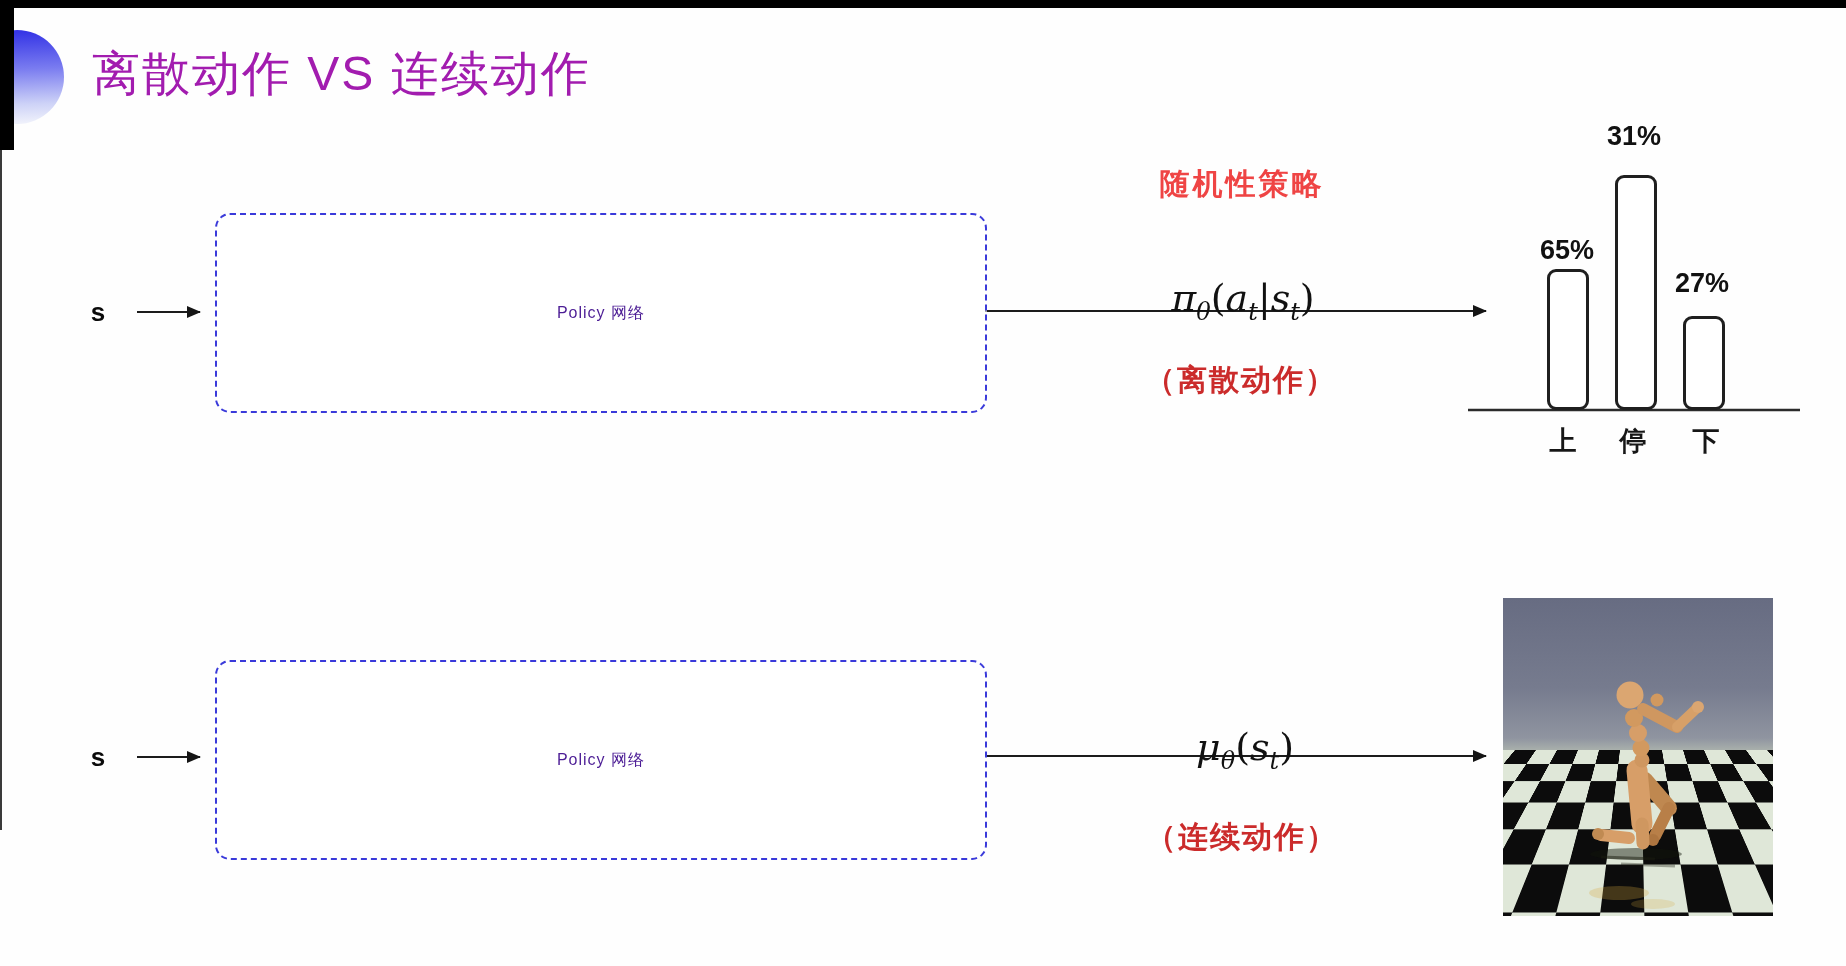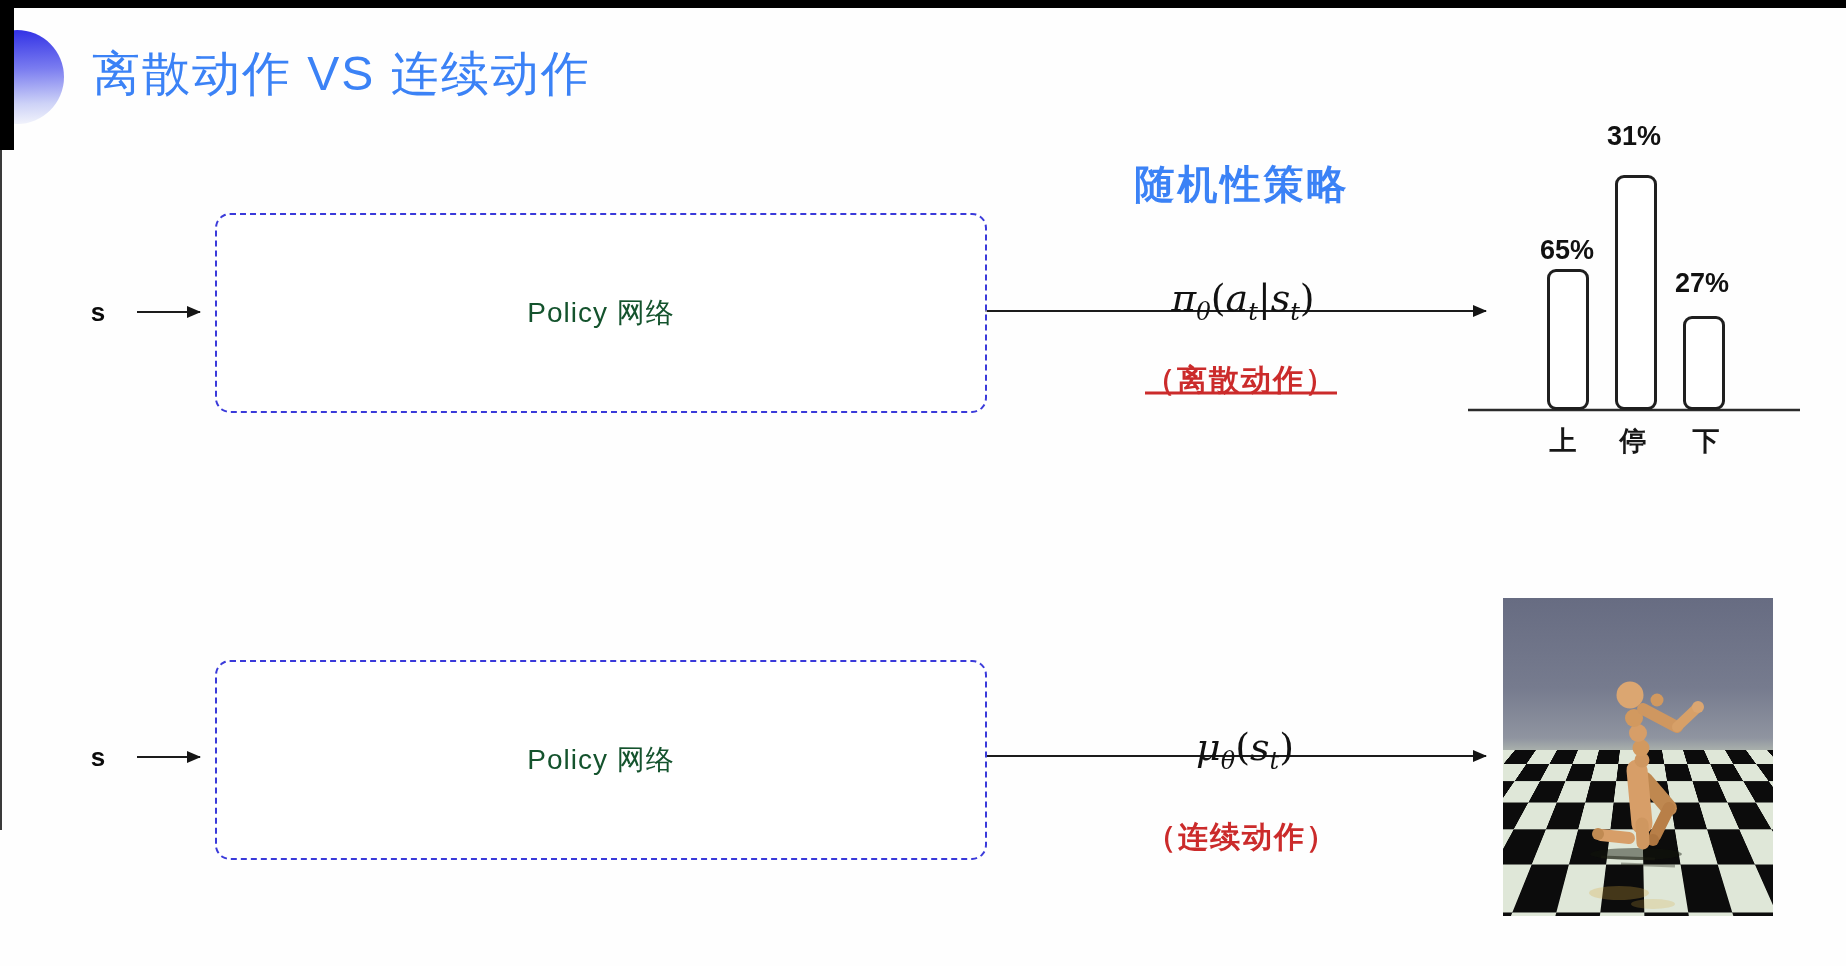--- a/index.html
+++ b/index.html
@@ -14,44 +14,44 @@
   .edge-left-thick{position:absolute;left:0;top:0;width:14px;height:150px;background:#000;}
   .edge-left-thin{position:absolute;left:0;top:150px;width:2px;height:680px;background:#3a3a3a;}
 
   
   .bullet{
     position:absolute;left:-30px;top:30px;width:94px;height:94px;border-radius:50%;
     background:linear-gradient(178deg,#3636e6 4%,#7a7cf0 42%,#cdd2f7 78%,#eef0fb 97%);
   }
   .page-title{
     position:absolute;left:92px;top:42px;
-    font-size:48px;font-weight:500;color:#3b82f6;letter-spacing:2px;white-space:nowrap;text-align:right;
+    font-size:48px;font-weight:500;color:#a21caf;letter-spacing:2px;white-space:nowrap;text-align:right;
   }
 
   
   svg.layer{position:absolute;left:0;top:0;width:1846px;height:966px;}
 
   
   .policy-box{
     position:absolute;left:215px;width:768px;height:196px;
     border:2px dashed #3a3ada;border-radius:15px;background:rgba(255,255,255,0.6);
     display:flex;align-items:center;justify-content:center;
   }
   .policy-box.top{top:213px;}
   .policy-box.bottom{top:660px;}
-  .policy-box .box-label{font-size:28px;color:#14532d;letter-spacing:1px;}
+  .policy-box .box-label{font-size:16px;color:#4c1d95;letter-spacing:1px;}
 
   .state-label{
     position:absolute;transform:translate(-50%,-50%);
     font-size:26px;font-weight:bold;color:#0a0a0a;
   }
 
   .policy-type{
     position:absolute;transform:translate(-50%,-50%);
-    font-size:40px;font-weight:600;color:#3b82f6;letter-spacing:3px;white-space:nowrap;
+    font-size:30px;font-weight:600;color:#ef4444;letter-spacing:3px;white-space:nowrap;
   }
   .formula{
     position:absolute;transform:translate(-50%,-50%);
     font-family:"DejaVu Serif",serif;font-style:italic;font-size:38px;color:#111;white-space:nowrap;margin-top:40px;
   }
   .formula sub{font-size:24px;font-style:italic;}
   .formula .paren{font-style:normal;font-family:"DejaVu Serif",serif;}
   .action-note{
     position:absolute;transform:translate(-50%,-50%);
     font-size:30px;font-weight:600;color:#cb2b2b;letter-spacing:2px;white-space:nowrap;
@@ -114,21 +114,21 @@
   <div class="policy-box top">
     <span class="box-label">Policy 网络</span>
   </div>
 
   <div class="policy-type" style="left:1242px;top:184px;">随机性策略</div>
 
   <div class="formula" style="left:1243px;top:261px;">
     <span>π</span><sub>θ</sub><span class="paren">(</span><span>a</span><sub>t</sub><span class="paren">|</span><span>s</span><sub>t</sub><span class="paren">)</span>
   </div>
 
-  <div class="action-note" style="left:1241px;top:380px;text-decoration:underline;">（离散动作）</div>
+  <div class="action-note" style="left:1241px;top:380px;">（离散动作）</div>
 
   <div class="bar" style="left: 1547px; height: 141px; top: 269px; background: rgb(255, 255, 255); border-color: rgb(31, 31, 31);"></div>
   <div class="bar" style="left: 1615px; height: 235px; top: 175px; background: rgb(255, 255, 255); border-color: rgb(31, 31, 31);"></div>
   <div class="bar" style="left: 1683px; height: 94px; top: 316px; background: rgb(255, 255, 255); border-color: rgb(31, 31, 31);"></div>
 
   <div class="pct-label" style="left:1567px;top:250px;">65%</div>
   <div class="pct-label" style="left:1634px;top:136px;">31%</div>
   <div class="pct-label" style="left:1702px;top:283px;">27%</div>
 
   <div class="cat-label" style="left:1563px;top:441px;">上</div>

